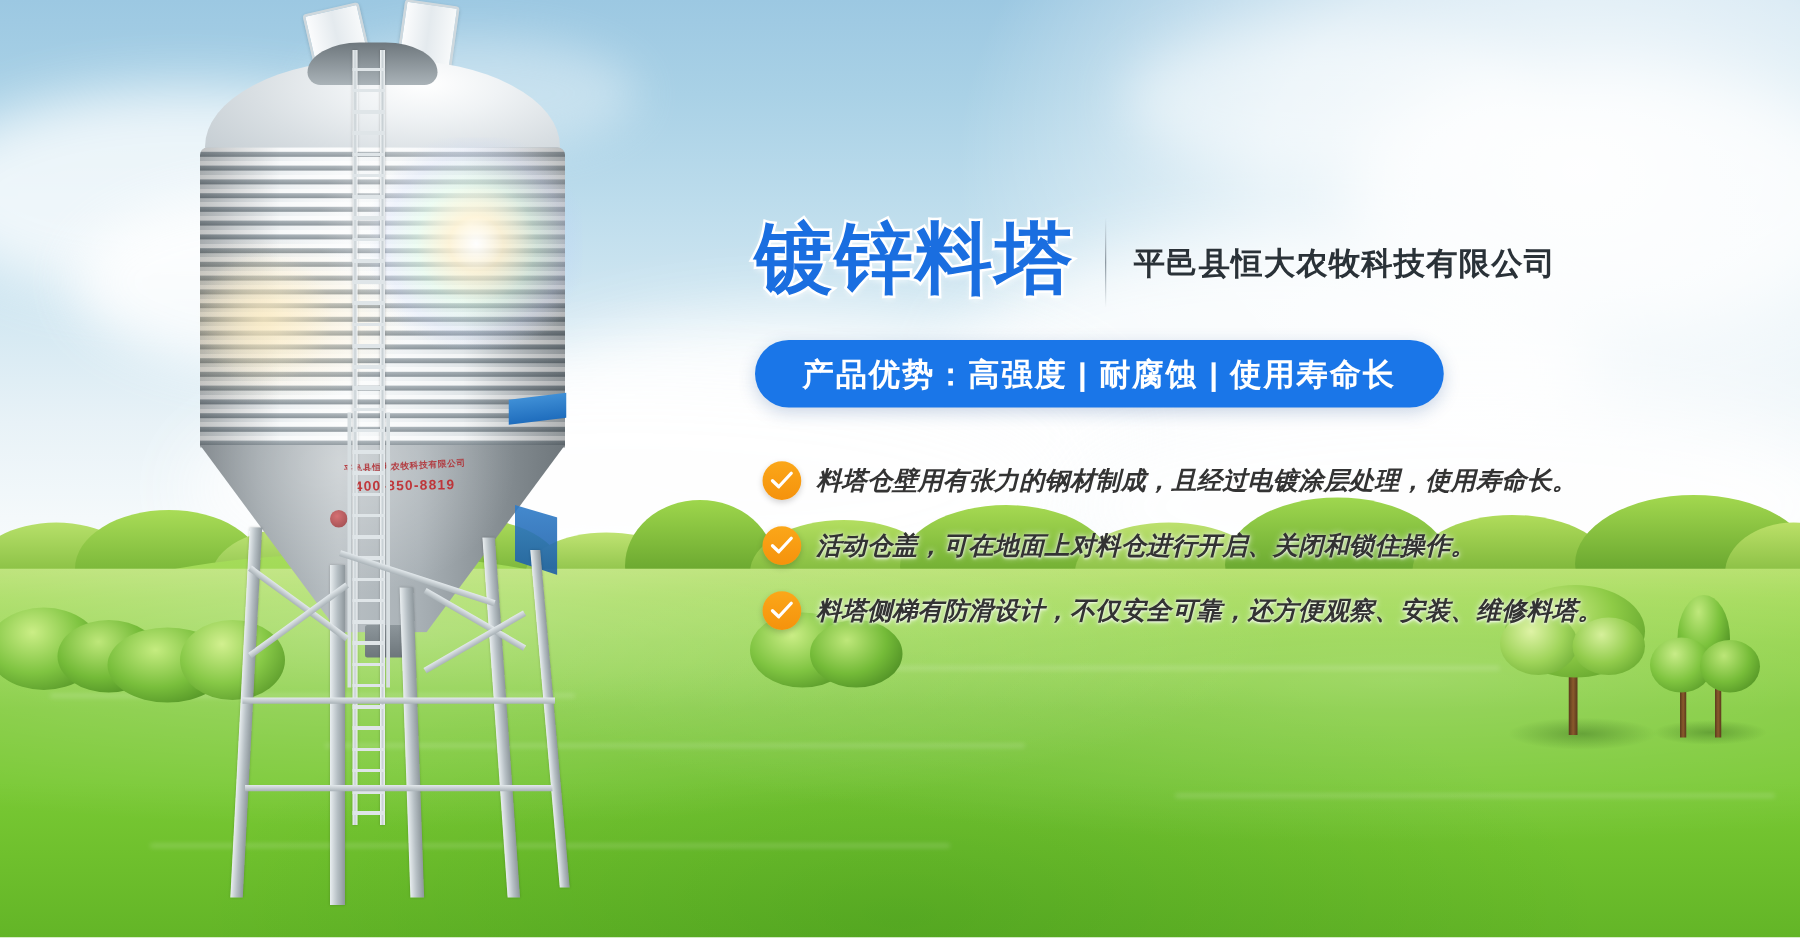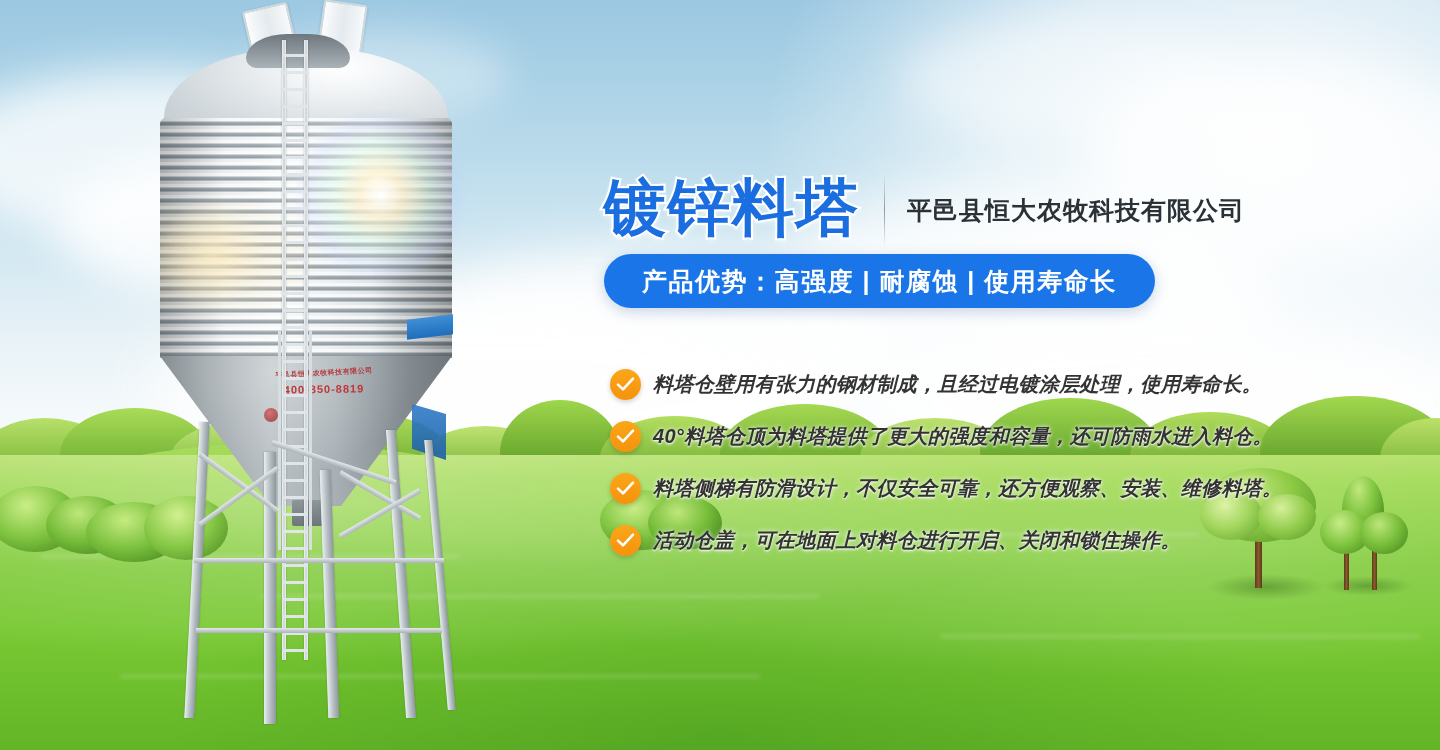--- a/index.html
+++ b/index.html
@@ -248,21 +248,21 @@
     font-size:25px; font-weight:bold; color:#2a3238; letter-spacing:1px;
     text-shadow:0 1px 3px rgba(255,255,255,.85);
   }
   .co-en{
     margin-top:10px; font-size:16px; font-weight:bold; color:#7d878e;
     letter-spacing:2.5px;
     text-shadow:0 1px 2px rgba(255,255,255,.8);
   }
 
   .advantage-pill{
-    position:absolute; left:604px; top:254px;
+    position:absolute; left:604px; top:272px;
     height:54px; padding:0 38px;
     display:flex; align-items:center;
     background:#1a76e8; border-radius:27px;
     box-shadow:0 4px 14px rgba(16,70,140,.22);
   }
   .advantage-pill span{
     color:#ffffff; font-size:25px; font-weight:bold; letter-spacing:1.5px;
     white-space:nowrap;
   }
 
@@ -426,44 +426,36 @@
 
       <div class="feature">
         <div class="check">
           <svg width="19" height="17" viewBox="0 0 19 17" fill="none" xmlns="http://www.w3.org/2000/svg">
             <path d="M2 8.6 L7 13.4 L17 2.6" stroke="#ffffff" stroke-width="2.6" stroke-linecap="round" stroke-linejoin="round"></path>
           </svg>
         </div>
         <div class="feature-text">料塔仓壁用有张力的钢材制成，且经过电镀涂层处理，使用寿命长。</div>
       </div>
 
+
+
       <div class="feature">
         <div class="check">
           <svg width="19" height="17" viewBox="0 0 19 17" fill="none" xmlns="http://www.w3.org/2000/svg">
             <path d="M2 8.6 L7 13.4 L17 2.6" stroke="#ffffff" stroke-width="2.6" stroke-linecap="round" stroke-linejoin="round"></path>
           </svg>
         </div>
-        <div class="feature-text">40°料塔仓顶为料塔提供了更大的强度和容量，还可防雨水进入料仓。</div>
+        <div class="feature-text">活动仓盖，可在地面上对料仓进行开启、关闭和锁住操作。</div>
       </div>
-
 
       <div class="feature">
         <div class="check">
           <svg width="19" height="17" viewBox="0 0 19 17" fill="none" xmlns="http://www.w3.org/2000/svg">
             <path d="M2 8.6 L7 13.4 L17 2.6" stroke="#ffffff" stroke-width="2.6" stroke-linecap="round" stroke-linejoin="round"></path>
           </svg>
         </div>
         <div class="feature-text">料塔侧梯有防滑设计，不仅安全可靠，还方便观察、安装、维修料塔。</div>
       </div>
 
-      <div class="feature">
-        <div class="check">
-          <svg width="19" height="17" viewBox="0 0 19 17" fill="none" xmlns="http://www.w3.org/2000/svg">
-            <path d="M2 8.6 L7 13.4 L17 2.6" stroke="#ffffff" stroke-width="2.6" stroke-linecap="round" stroke-linejoin="round"></path>
-          </svg>
-        </div>
-        <div class="feature-text">活动仓盖，可在地面上对料仓进行开启、关闭和锁住操作。</div>
-      </div>
-
     </div>
   </div>
 
 </div>
 
 </body></html>

